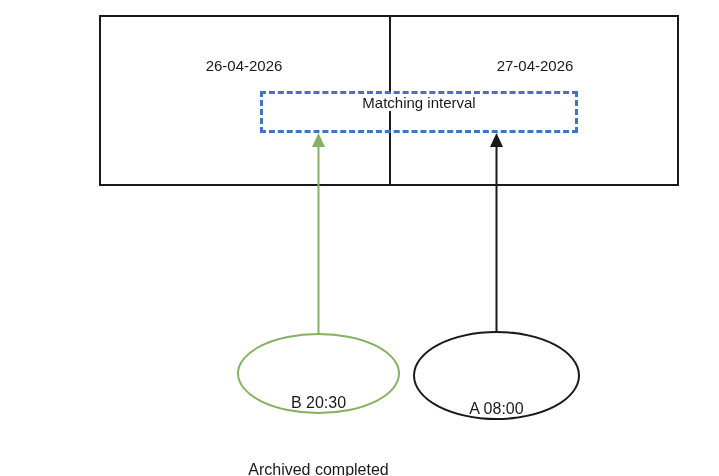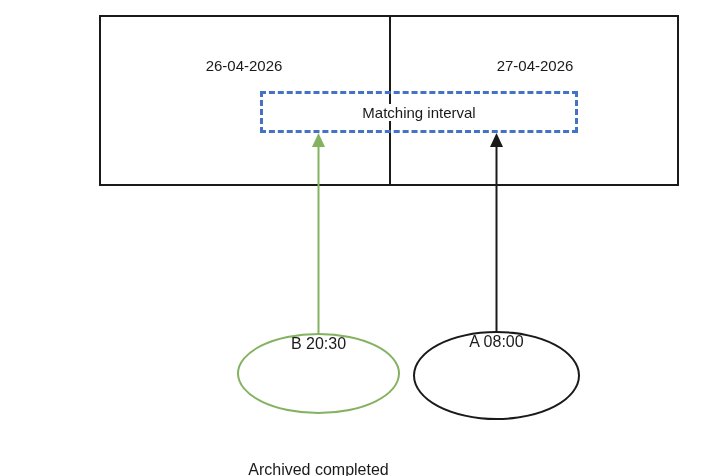--- a/index.html
+++ b/index.html
@@ -46,21 +46,21 @@
   .day-label.right { left: 391px; width: 288px; }
   .matching-interval {
     position: absolute;
     left: 260px;
     top: 91px;
     width: 318px;
     height: 42px;
     border: 3px dashed var(--interval-blue);
     box-sizing: border-box;
     display: flex;
-    align-items: center;
+    align-items: flex-start;
     justify-content: center;
     background: transparent;
   }
   .matching-interval-label {
     font-size: 15px;
     color: var(--ink);
     background: #ffffff;
     padding: 0 2px;
   }
   .arrow-layer {
@@ -73,21 +73,21 @@
   }
   .arrow-archived-line { stroke: var(--archived-green); stroke-width: 2; }
   .arrow-archived-head { fill: var(--archived-green); }
   .arrow-notdone-line  { stroke: var(--ink); stroke-width: 2; }
   .arrow-notdone-head  { fill: var(--ink); }
   .event-ellipse {
     position: absolute;
     box-sizing: border-box;
     border-radius: 50%;
     display: flex;
-    align-items: flex-start;
+    align-items: flex-end;
     justify-content: center;
     background: #ffffff;
   }
   .event-ellipse.archived {
     left: 237px;
     top: 333px;
     width: 163px;
     height: 81px;
     border: 2px solid var(--archived-green);
   }

